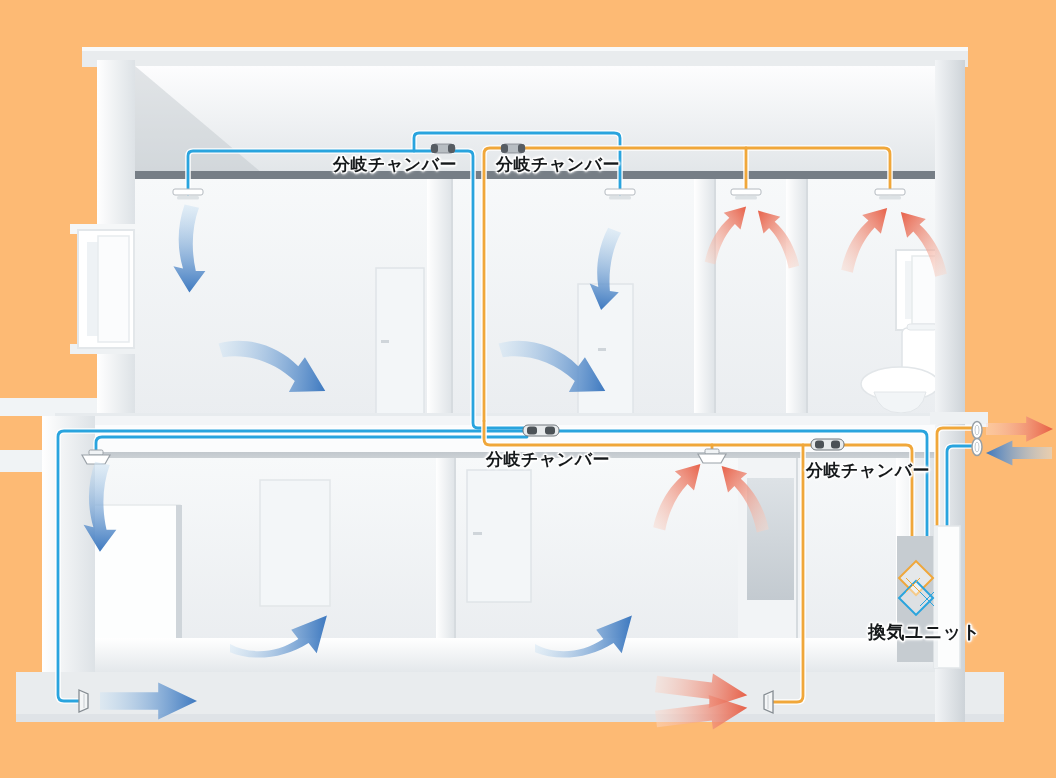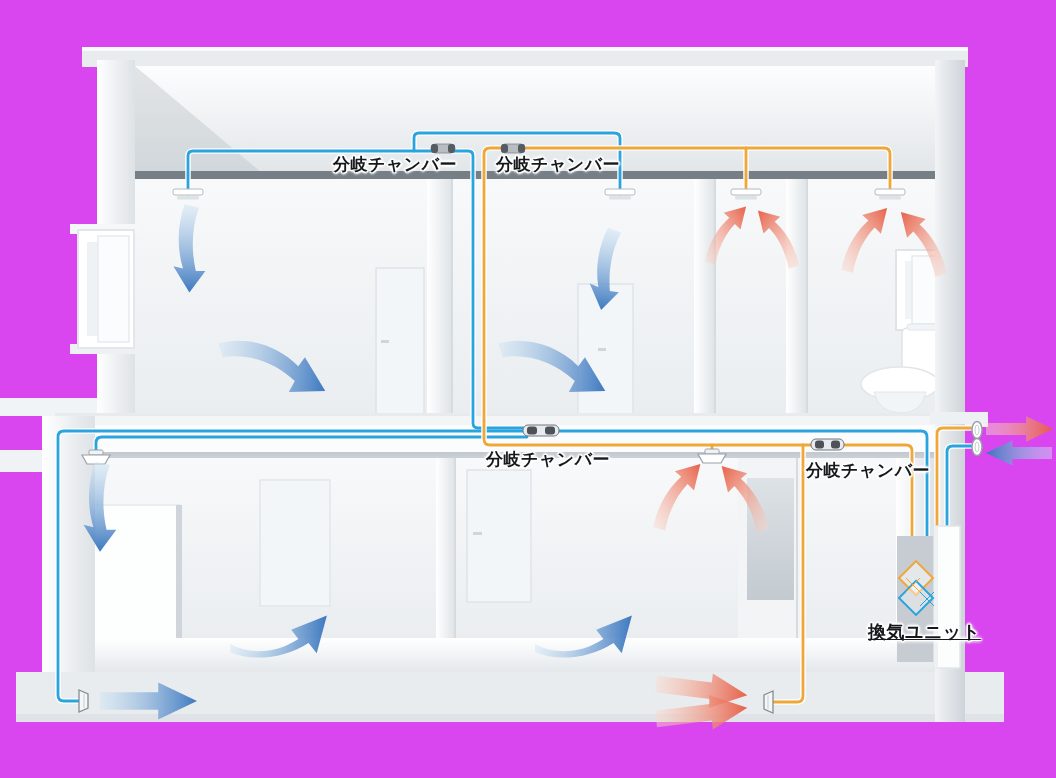--- a/index.html
+++ b/index.html
@@ -1,22 +1,22 @@
 <!DOCTYPE html>
 <html><head>
 <meta charset="utf-8">
 <style>
   html,body{margin:0;padding:0;background:#fff;}
-  .stage{position:relative;width:1056px;height:778px;background:#d946ef;overflow:hidden;
+  .stage{position:relative;width:1056px;height:778px;background:#fdba74;overflow:hidden;
          font-family:"Liberation Sans","DejaVu Sans",sans-serif;}
   .stage svg{position:absolute;left:0;top:0;}
   .lbl{position:absolute;font-weight:bold;font-size:17px;color:#16191b;letter-spacing:.5px;white-space:nowrap;
        text-shadow:-1px -1px 0 #fff,1px -1px 0 #fff,-1px 1px 0 #fff,1px 1px 0 #fff,
                    -2px 0 2px #fff,2px 0 2px #fff,0 -2px 2px #fff,0 2px 2px #fff,0 0 5px #fff;}
-  .lbl.big{font-size:18px;text-decoration:underline;}
+  .lbl.big{font-size:18px;}
   .casing{fill:none;stroke:#fff;stroke-width:5.6;stroke-linecap:round;stroke-linejoin:round;opacity:.95;}
   .coreB{fill:none;stroke:#29A4DE;stroke-width:2.8;stroke-linecap:round;stroke-linejoin:round;}
   .coreO{fill:none;stroke:#F0A73A;stroke-width:2.8;stroke-linecap:round;stroke-linejoin:round;}
 </style>
 </head>
 <body>
 
 <div class="stage">
 
 <svg width="1056" height="778" viewBox="0 0 1056 778">

